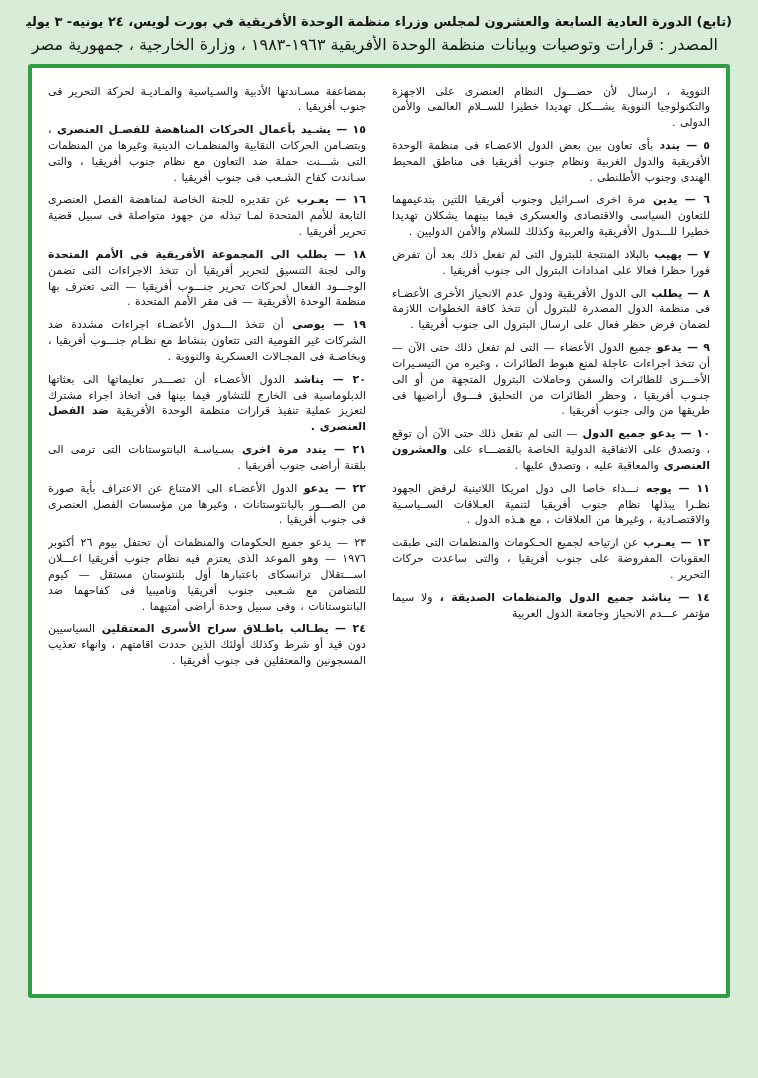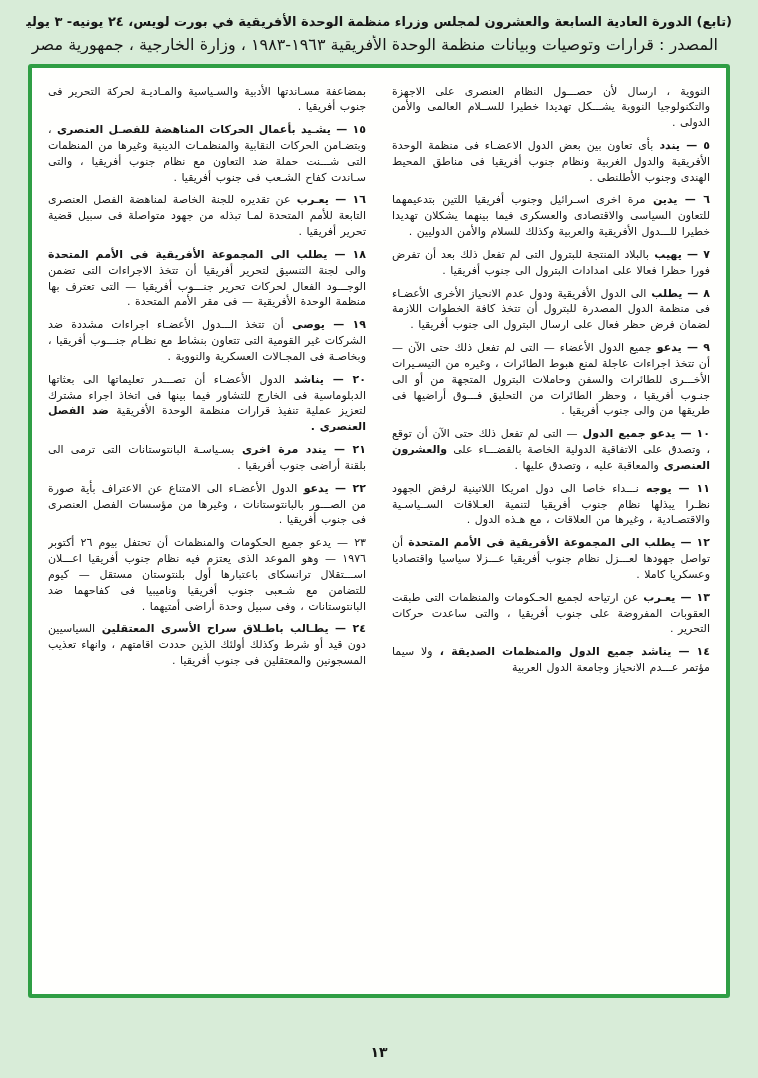--- a/index.html
+++ b/index.html
@@ -92,34 +92,32 @@
     <div class="columns">
       <div class="col" id="col-right">
           <p class="para"><span class="r">النووية ، ارسال لأن حصـــول النظام العنصرى على الاجهزة والتكنولوجيا النووية يشـــكل تهديدا خطيرا للســلام العالمى والأمن الدولى .</span></p>
           <p class="para"><span class="b">٥ — يندد </span><span class="r">بأى تعاون بين بعض الدول الاعضـاء فى منظمة الوحدة الأفريقية والدول الغربية ونظام جنوب أفريقيا فى مناطق المحيط الهندى وجنوب الأطلنطى .</span></p>
           <p class="para"><span class="b">٦ — يدين </span><span class="r">مرة اخرى اسـرائيل وجنوب أفريقيا اللتين بتدعيمهما للتعاون السياسى والاقتصادى والعسكرى فيما بينهما يشكلان تهديدا خطيرا للـــدول الأفريقية والعربية وكذلك للسلام والأمن الدوليين .</span></p>
           <p class="para"><span class="b">٧ — يهيب </span><span class="r">بالبلاد المنتجة للبترول التى لم تفعل ذلك بعد أن تفرض فورا حظرا فعالا على امدادات البترول الى جنوب أفريقيا .</span></p>
           <p class="para"><span class="b">٨ — يطلب </span><span class="r">الى الدول الأفريقية ودول عدم الانحياز الأخرى الأعضـاء فى منظمة الدول المصدرة للبترول أن تتخذ كافة الخطوات اللازمة لضمان فرض حظر فعال على ارسال البترول الى جنوب أفريقيا .</span></p>
           <p class="para"><span class="b">٩ — يدعو </span><span class="r">جميع الدول الأعضاء — التى لم تفعل ذلك حتى الآن — أن تتخذ اجراءات عاجلة لمنع هبوط الطائرات ، وغيره من التيسـيرات الأخـــرى للطائرات والسفن وحاملات البترول المتجهة من أو الى جنـوب أفريقيا ، وحظر الطائرات من التحليق فـــوق أراضيها فى طريقها من والى جنوب أفريقيا .</span></p>
           <p class="para"><span class="b">١٠ — يدعو جميع الدول </span><span class="r">— التى لم تفعل ذلك حتى الآن أن توقع ، وتصدق على الاتفاقية الدولية الخاصة بالقضـــاء على </span><span class="b">والعشرون العنصرى </span><span class="r">والمعاقبة عليه ، وتصدق عليها .</span></p>
           <p class="para"><span class="b">١١ — يوجه </span><span class="r">نـــداء خاصا الى دول امريكا اللاتينية لرفض الجهود نظـرا يبذلها نظام جنوب أفريقيا لتنمية العـلاقات الســياسـية والاقتصـادية ، وغيرها من العلاقات ، مع هـذه الدول .</span></p>
-          <p class="para"><span class="b">١٢ — يطلب الى المجموعة الأفريقية فى الأمم المتحدة </span><span class="r">أن تواصل جهودها لعـــزل نظام جنوب أفريقيا عـــزلا سياسيا واقتصاديا وعسكريا كاملا .</span></p>
           <p class="para"><span class="b">١٣ — يعـرب </span><span class="r">عن ارتياحه لجميع الحـكومات والمنظمات التى طبقت العقوبات المفروضة على جنوب أفريقيا ، والتى ساعدت حركات التحرير .</span></p>
           <p class="para"><span class="b">١٤ — يناشد جميع الدول والمنظمات الصديقة ، </span><span class="r">ولا سيما مؤتمر عـــدم الانحياز وجامعة الدول العربية</span></p>
         </div>
       <div class="col" id="col-left">
           <p class="para"><span class="r">بمضاعفة مسـاندتها الأدبية والسـياسية والمـاديـة لحركة التحرير فى جنوب أفريقيا .</span></p>
           <p class="para"><span class="b">١٥ — يشـيد بأعمال الحركات المناهضة للفصـل العنصرى </span><span class="r">، وبتضـامن الحركات النقابية والمنظمـات الدينية وغيرها من المنظمات التى شـــنت حملة ضد التعاون مع نظام جنوب أفريقيا ، والتى سـاندت كفاح الشـعب فى جنوب أفريقيا .</span></p>
           <p class="para"><span class="b">١٦ — يعـرب </span><span class="r">عن تقديره للجنة الخاصة لمناهضة الفصل العنصرى التابعة للأمم المتحدة لمـا تبذله من جهود متواصلة فى سبيل قضية تحرير أفريقيا .</span></p>
           <p class="para"><span class="b">١٨ — يطلب الى المجموعة الأفريقية فى الأمم المتحدة </span><span class="r">والى لجنة التنسيق لتحرير أفريقيا أن تتخذ الاجراءات التى تضمن الوجـــود الفعال لحركات تحرير جنـــوب أفريقيا — التى تعترف بها منظمة الوحدة الأفريقية — فى مقر الأمم المتحدة .</span></p>
           <p class="para"><span class="b">١٩ — يوصى </span><span class="r">أن تتخذ الـــدول الأعضـاء اجراءات مشددة ضد الشركات غير القومية التى تتعاون بنشاط مع نظـام جنـــوب أفريقيا ، وبخاصـة فى المجـالات العسكرية والنووية .</span></p>
           <p class="para"><span class="b">٢٠ — يناشد </span><span class="r">الدول الأعضـاء أن تصـــدر تعليماتها الى بعثاتها الدبلوماسية فى الخارج للتشاور فيما بينها فى اتخاذ اجراء مشترك لتعزيز عملية تنفيذ قرارات منظمة الوحدة الأفريقية </span><span class="b">ضد الفصل العنصرى .</span></p>
           <p class="para"><span class="b">٢١ — يندد مرة اخرى </span><span class="r">بسـياسـة البانتوستانات التى ترمى الى بلقنة أراضى جنوب أفريقيا .</span></p>
           <p class="para"><span class="b">٢٢ — يدعو </span><span class="r">الدول الأعضـاء الى الامتناع عن الاعتراف بأية صورة من الصـــور بالبانتوستانات ، وغيرها من مؤسسات الفصل العنصرى فى جنوب أفريقيا .</span></p>
           <p class="para"><span class="r">٢٣ — يدعو جميع الحكومات والمنظمات أن تحتفل بيوم ٢٦ أكتوبر ١٩٧٦ — وهو الموعد الذى يعتزم فيه نظام جنوب أفريقيا اعـــلان اســـتقلال ترانسكاى باعتبارها أول بلنتوستان مستقل — كيوم للتضامن مع شـعبى جنوب أفريقيا وناميبيا فى كفاحهما ضد البانتوستانات ، وفى سبيل وحدة أراضى أمتيهما .</span></p>
           <p class="para"><span class="b">٢٤ — يطـالب باطـلاق سراح الأسرى المعتقلين </span><span class="r">السياسيين دون قيد أو شرط وكذلك أولئك الذين حددت اقامتهم ، وانهاء تعذيب المسجونين والمعتقلين فى جنوب أفريقيا .</span></p>
         </div>
     </div>
   </div>
 
-  <div class="pagenum">١٣</div>
 
 </div>
 
 </body></html>

